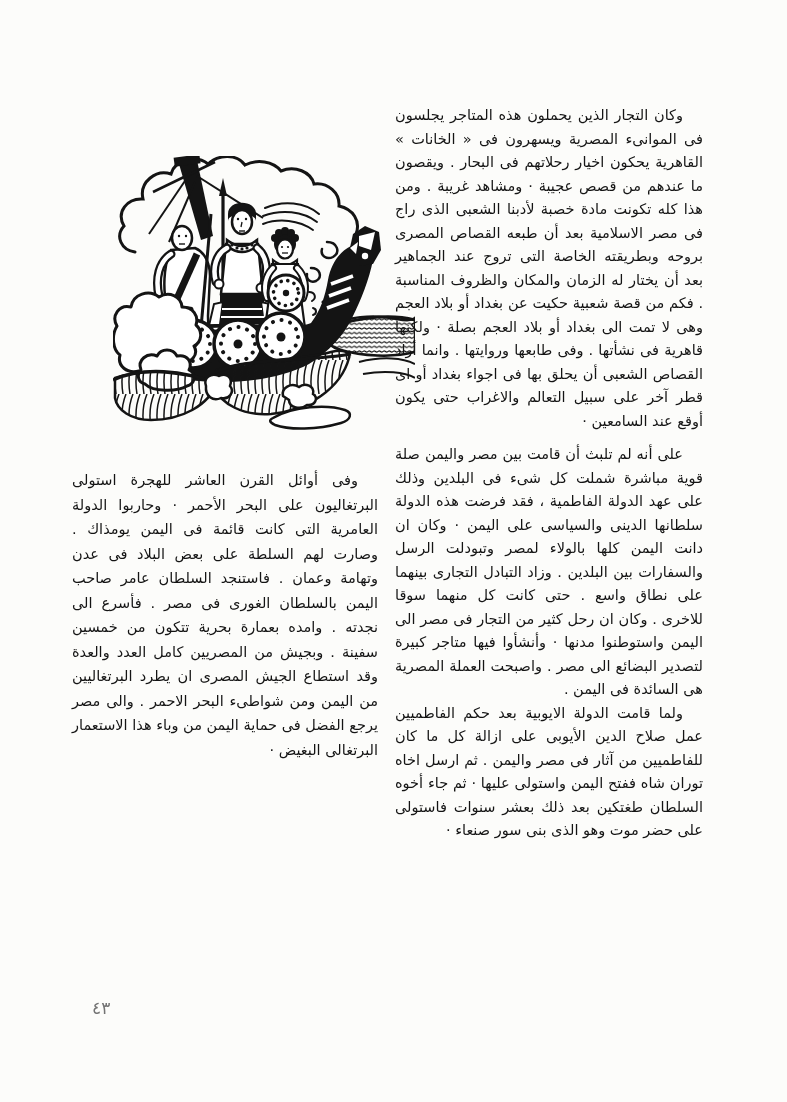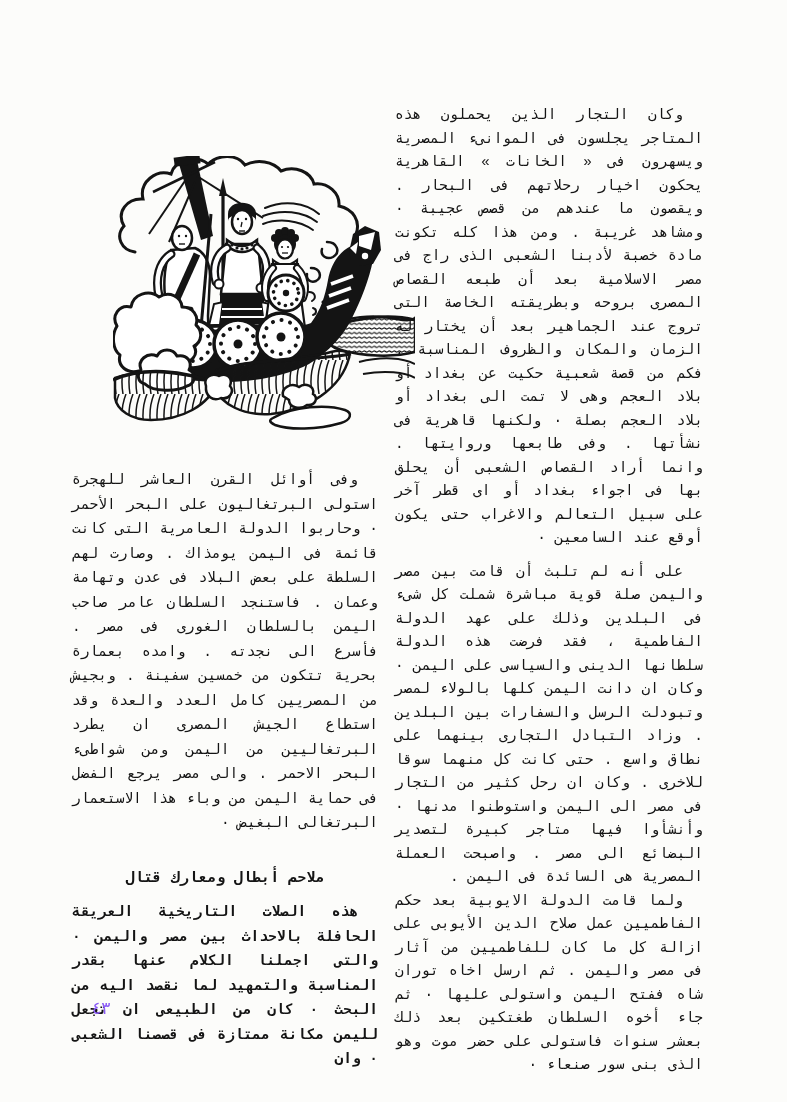--- a/index.html
+++ b/index.html
@@ -9,39 +9,38 @@
     background:#fcfcfa;
     overflow:hidden;
     font-family:"DejaVu Sans", sans-serif;
     color:#141414;
   }
   .col{
     position:absolute;
     direction:rtl;
     text-align:justify;
     text-justify:inter-word;
-    font-family:Liberation Mono, monospace;
   }
   .col p{margin:0;text-indent:20px;}
   #col-right{left:395px;top:104px;width:308px;font-size:14.5px;line-height:23.5px;}
   #col-right .p1{margin-bottom:10px;}
   #col-right .p2{}
   #col-left{left:72px;top:468px;width:306px;font-size:14.5px;line-height:24.5px;}
   #col-left .p1{margin-bottom:31px;}
   .heading{
     font-weight:bold;
     text-align:center;
     text-indent:0 !important;
     font-size:15px;
     margin-bottom:9px !important;
   }
   .bold-par{font-weight:bold;}
   #page-number{
     position:absolute;left:92px;top:998px;
-    font-size:17px;direction:rtl;color:#8b5cf6;
+    font-size:17px;direction:rtl;color:#737373;
   }
   #illustration{
     position:absolute;left:113px;top:156px;width:302px;height:288px;
   }
   #illustration svg{display:block;width:302px;height:288px;}
 </style>
 </head>
 <body>
 
 <div id="page">
@@ -223,19 +222,17 @@
   </div>
 
   <div class="col" id="col-right">
     <p class="p1">وكان التجار الذين يحملون هذه المتاجر يجلسون فى الموانىء المصرية ويسهرون فى « الخانات » القاهرية يحكون اخيار رحلاتهم فى البحار . ويقصون ما عندهم من قصص عجيبة · ومشاهد غريبة . ومن هذا كله تكونت مادة خصبة لأدبنا الشعبى الذى راج فى مصر الاسلامية بعد أن طبعه القصاص المصرى بروحه وبطريقته الخاصة التى تروج عند الجماهير بعد أن يختار له الزمان والمكان والظروف المناسبة . فكم من قصة شعبية حكيت عن بغداد أو بلاد العجم وهى لا تمت الى بغداد أو بلاد العجم بصلة · ولكنها قاهرية فى نشأتها . وفى طابعها وروايتها . وانما أراد القصاص الشعبى أن يحلق بها فى اجواء بغداد أو اى قطر آخر على سبيل التعالم والاغراب حتى يكون أوقع عند السامعين ·</p>
     <p class="p2">على أنه لم تلبث أن قامت بين مصر واليمن صلة قوية مباشرة شملت كل شىء فى البلدين وذلك على عهد الدولة الفاطمية ، فقد فرضت هذه الدولة سلطانها الدينى والسياسى على اليمن · وكان ان دانت اليمن كلها بالولاء لمصر وتبودلت الرسل والسفارات بين البلدين . وزاد التبادل التجارى بينهما على نطاق واسع . حتى كانت كل منهما سوقا للاخرى . وكان ان رحل كثير من التجار فى مصر الى اليمن واستوطنوا مدنها · وأنشأوا فيها متاجر كبيرة لتصدير البضائع الى مصر . واصبحت العملة المصرية هى السائدة فى اليمن .</p>
     <p class="p3">ولما قامت الدولة الايوبية بعد حكم الفاطميين عمل صلاح الدين الأيوبى على ازالة كل ما كان للفاطميين من آثار فى مصر واليمن . ثم ارسل اخاه توران شاه ففتح اليمن واستولى عليها · ثم جاء أخوه السلطان طغتكين بعد ذلك بعشر سنوات فاستولى على حضر موت وهو الذى بنى سور صنعاء ·</p>
   </div>
 
   <div class="col" id="col-left">
     <p class="p1">وفى أوائل القرن العاشر للهجرة استولى البرتغاليون على البحر الأحمر · وحاربوا الدولة العامرية التى كانت قائمة فى اليمن يومذاك . وصارت لهم السلطة على بعض البلاد فى عدن وتهامة وعمان . فاستنجد السلطان عامر صاحب اليمن بالسلطان الغورى فى مصر . فأسرع الى نجدته . وامده بعمارة بحرية تتكون من خمسين سفينة . وبجيش من المصريين كامل العدد والعدة وقد استطاع الجيش المصرى ان يطرد البرتغاليين من اليمن ومن شواطىء البحر الاحمر . والى مصر يرجع الفضل فى حماية اليمن من وباء هذا الاستعمار البرتغالى البغيض ·</p>
-    <p class="heading">ملاحم أبطال ومعارك قتال</p>
-    <p class="bold-par">هذه الصلات التاريخية العريقة الحافلة بالاحداث بين مصر واليمن · والتى اجملنا الكلام عنها بقدر المناسبة والتمهيد لما نقصد اليه من البحث · كان من الطبيعى ان تجعل لليمن مكانة ممتازة فى قصصنا الشعبى · وان</p>
   </div>
 
   <div id="page-number">٤٣</div>
 
 </div>
 
 </body></html>

